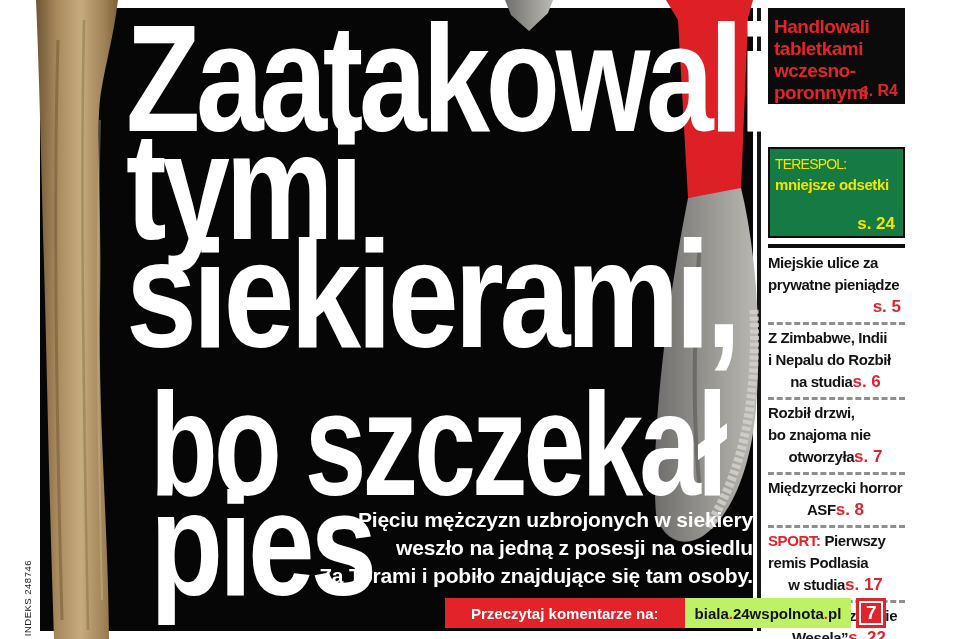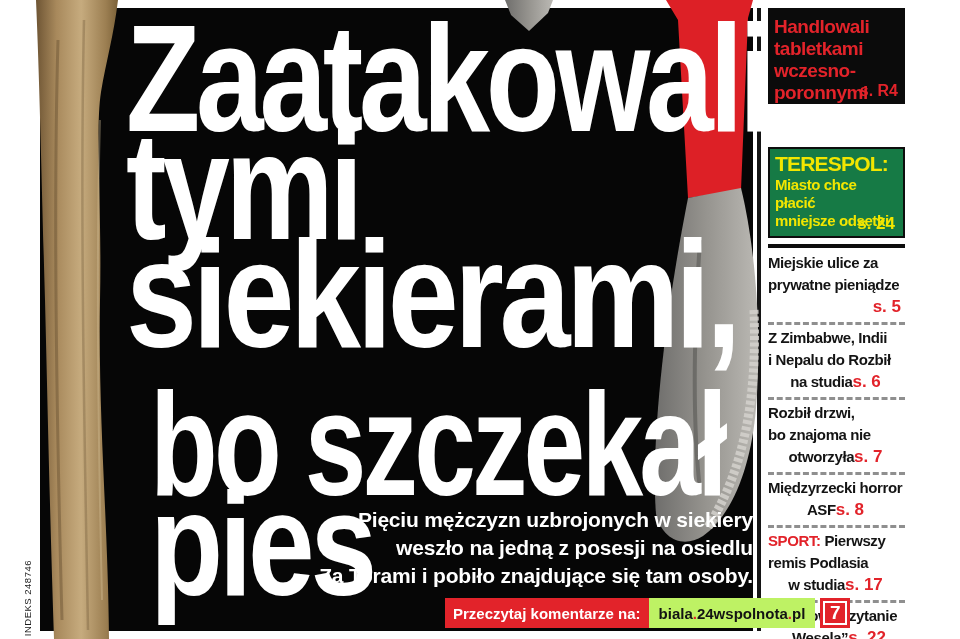--- a/index.html
+++ b/index.html
@@ -19,21 +19,21 @@
   .hl3{left:126px;top:218px;font-size:152px;transform:scaleX(0.84);}
   .hl4{left:150px;top:372px;font-size:146px;transform:scaleX(0.76);}
   .hl5{left:150px;top:472px;font-size:146px;transform:scaleX(0.82);}
 
   .subhead{position:absolute;right:207px;top:506px;width:520px;text-align:right;z-index:6;
            color:#ffffff;font-size:21px;font-weight:bold;line-height:28px;letter-spacing:-0.2px;}
 
   
   .footer{position:absolute;left:445px;top:598px;height:30px;display:flex;z-index:7;}
   .cta{background:#e2232a;color:#fff;font-size:15px;font-weight:bold;
-       display:flex;align-items:center;padding:0 8px;white-space:nowrap;}
+       display:flex;align-items:center;padding:0 26px;white-space:nowrap;}
   .site{background:#bef264;color:#131313;font-size:15px;font-weight:bold;
         display:flex;align-items:center;padding:0 10px;white-space:nowrap;}
   .site .dot{color:#e2232a;}
   .pagebox{width:30px;height:30px;margin-left:5px;background:#e2232a;color:#fff;
            font-size:19px;font-weight:bold;display:flex;align-items:center;justify-content:center;
            box-shadow:inset 0 0 0 3px #e2232a, inset 0 0 0 5px #ffffff;}
 
   
   .index-code{position:absolute;left:22px;bottom:3px;writing-mode:vertical-rl;transform:rotate(180deg);
               font-size:9.5px;color:#1c1c1c;letter-spacing:0.5px;z-index:4;}
@@ -42,21 +42,21 @@
 
   
   .sidebar{position:absolute;left:768px;top:0;width:137px;height:639px;z-index:6;}
   .sb-top{position:absolute;top:8px;left:0;width:137px;height:96px;background:#0b0b0b;
           box-sizing:border-box;padding:8px 6px 6px;}
   .sb-top .tline{color:#e2232a;font-size:19px;font-weight:bold;line-height:22px;letter-spacing:-0.5px;}
   .sb-top .tref{position:absolute;right:7px;bottom:4px;color:#e2232a;font-size:16px;font-weight:bold;}
 
   .sb-green{position:absolute;top:147px;left:0;width:137px;height:91px;background:#167a45;
             border:2px solid #0d0d0d;box-sizing:border-box;padding:3px 5px;}
-  .sb-green .gtitle{color:#f2e600;font-size:21px;font-weight:bold;line-height:24px;letter-spacing:-0.8px;}
+  .sb-green .gtitle{color:#f2e600;font-size:14px;font-weight:normal;line-height:24px;letter-spacing:-0.8px;}
   .sb-green .gline{color:#f2e600;font-size:15px;font-weight:bold;line-height:18px;letter-spacing:-0.4px;}
   .sb-green .gref{position:absolute;right:8px;bottom:2px;color:#f2e600;font-size:17px;font-weight:bold;}
 
   .sb-rule{position:absolute;top:244px;left:0;width:137px;height:4px;background:#0d0d0d;}
 
   .sb-list{position:absolute;top:250px;left:0;width:137px;}
   .sb-item{padding:2px 0 4px;border-bottom:3px dashed #8f8f8f;}
   .sb-item:last-child{border-bottom:none;}
   .sb-line{font-size:15px;font-weight:bold;line-height:22px;color:#141414;letter-spacing:-0.4px;}
   .sb-line.with-ref{display:flex;justify-content:center;align-items:baseline;padding-right:2px;}
@@ -137,21 +137,20 @@
     <div class="sb-top">
       <div class="tline">Handlowali</div>
       <div class="tline">tabletkami</div>
       <div class="tline">wczesno-</div>
       <div class="tline">poronnymi</div>
       <div class="tref">s. R4</div>
     </div>
 
     <div class="sb-green">
       <div class="gtitle">TERESPOL:</div>
-      <div class="gline">Miasto chce płacić</div>
       <div class="gline">mniejsze odsetki</div>
       <div class="gref">s. 24</div>
     </div>
 
     <div class="sb-rule"></div>
 
     <div class="sb-list">
 
       <div class="sb-item">
         <div class="sb-line">Miejskie ulice za</div>

